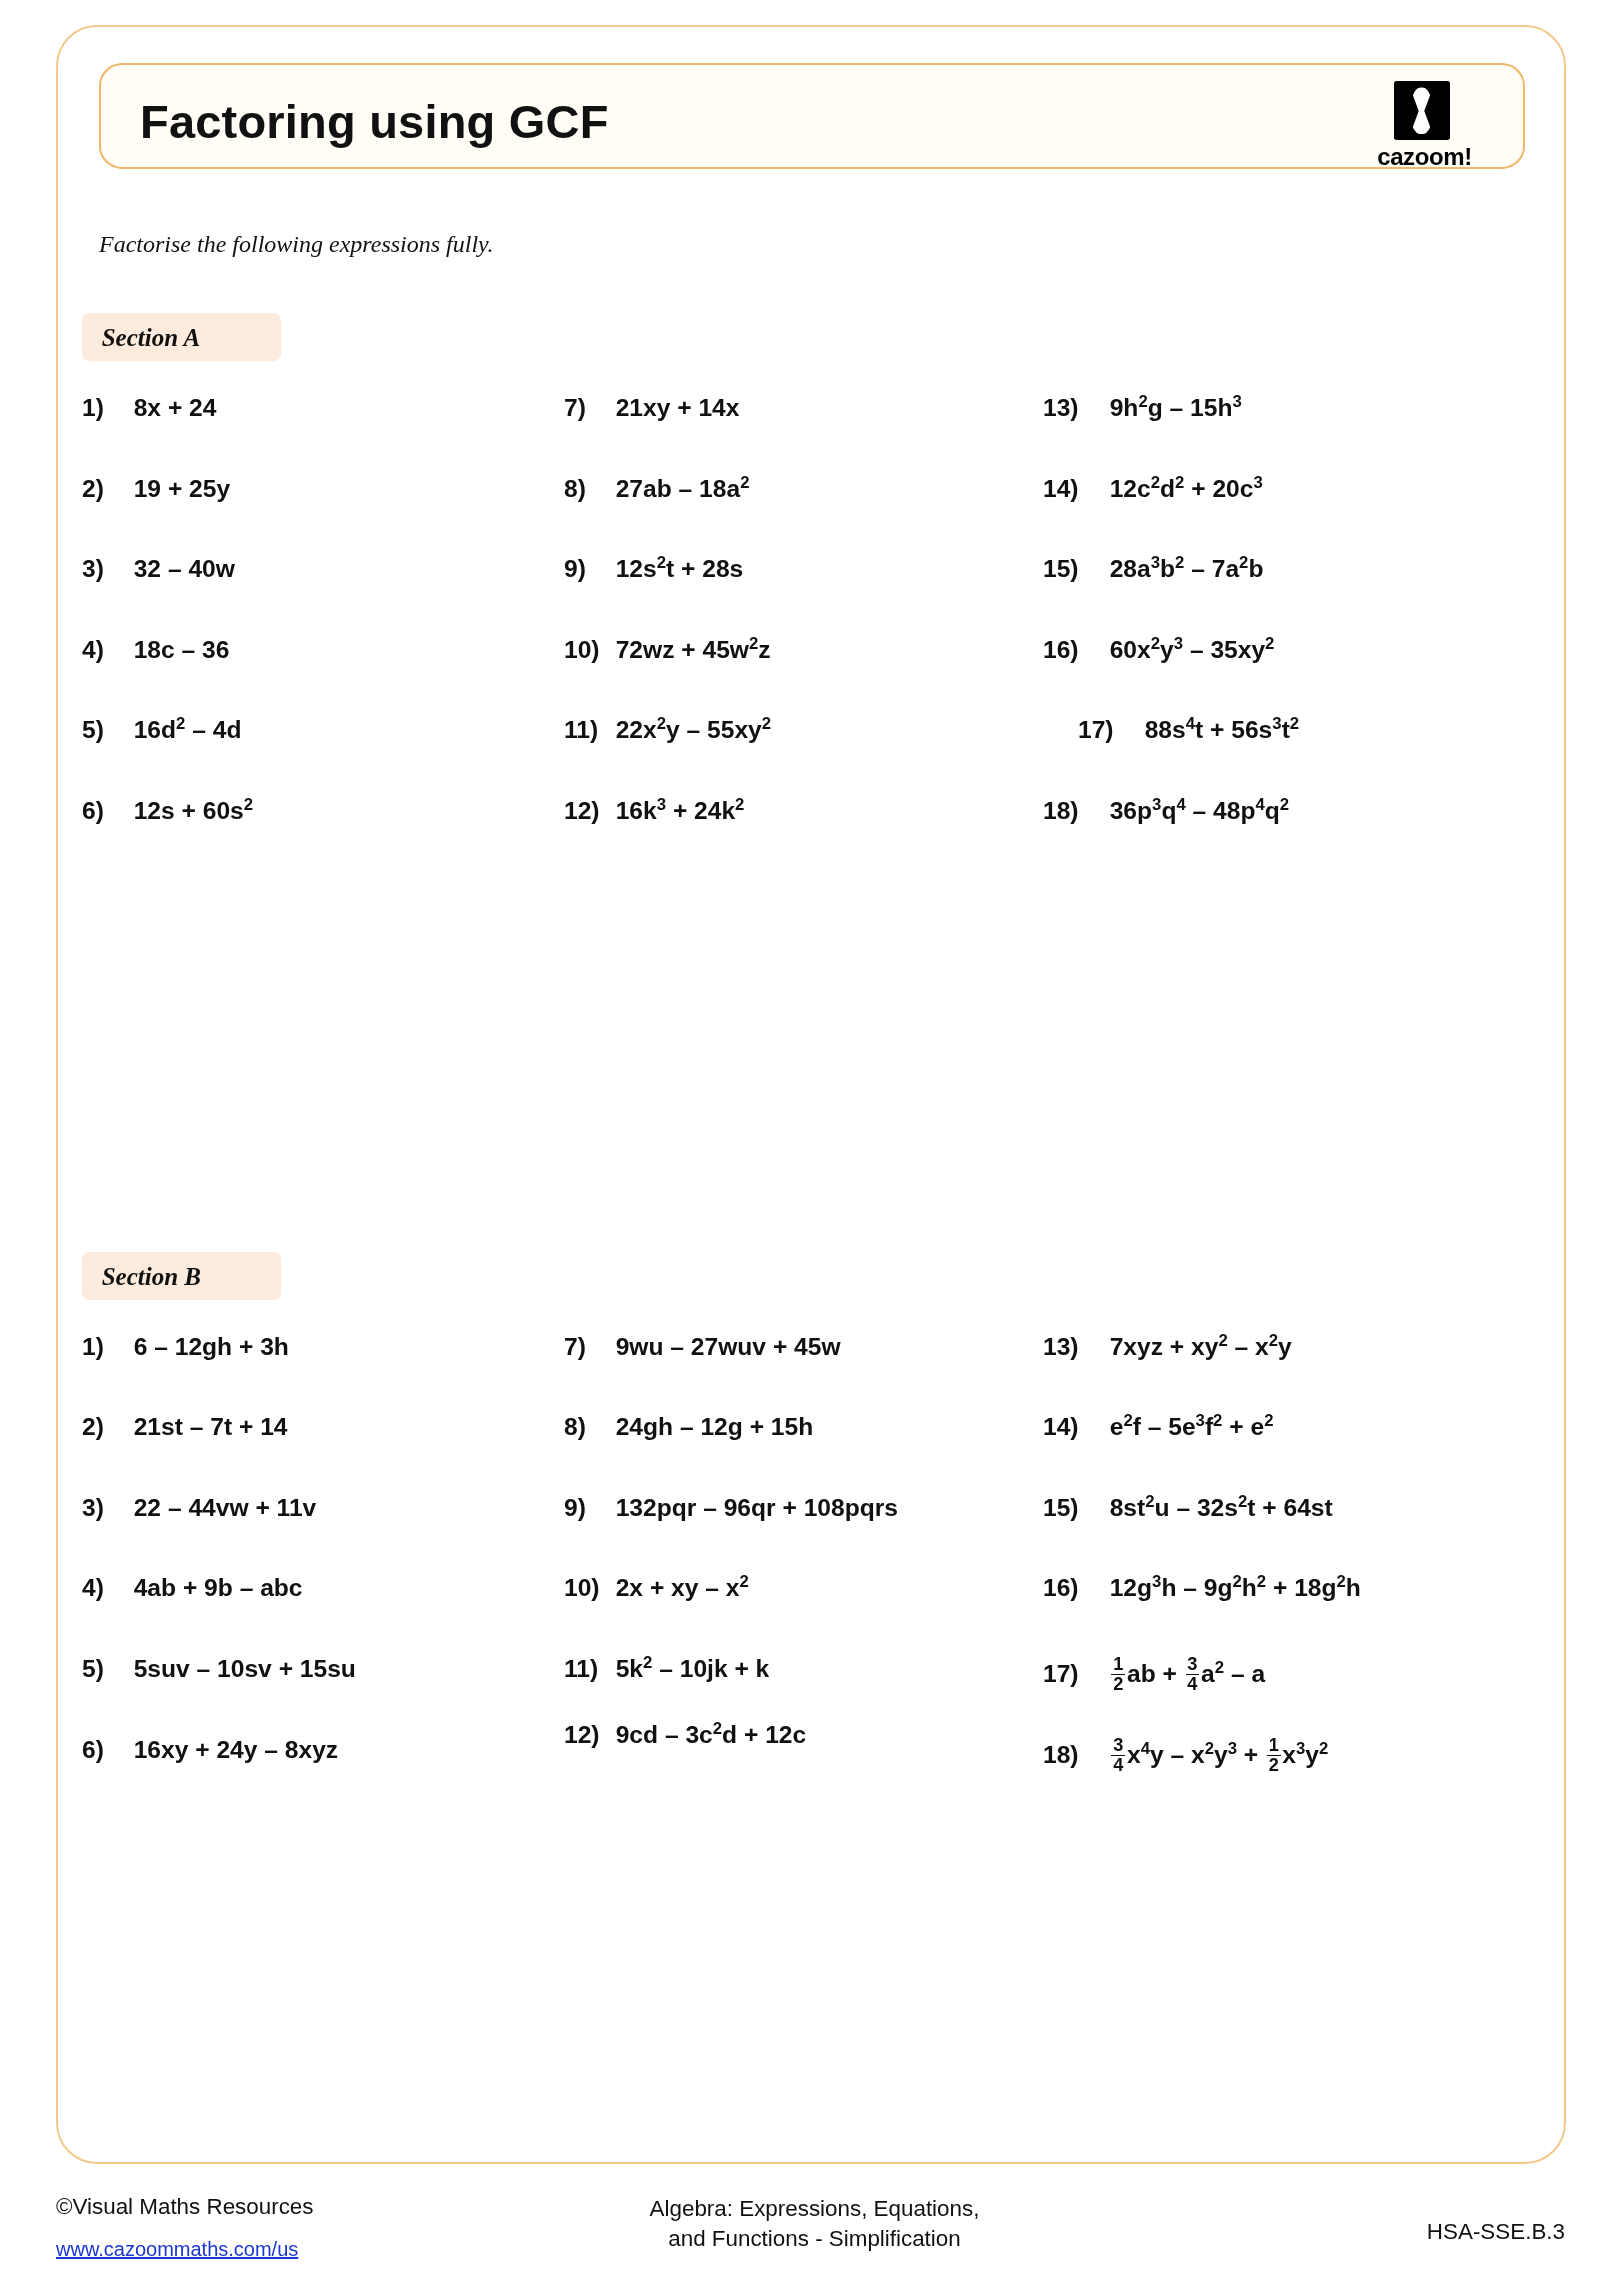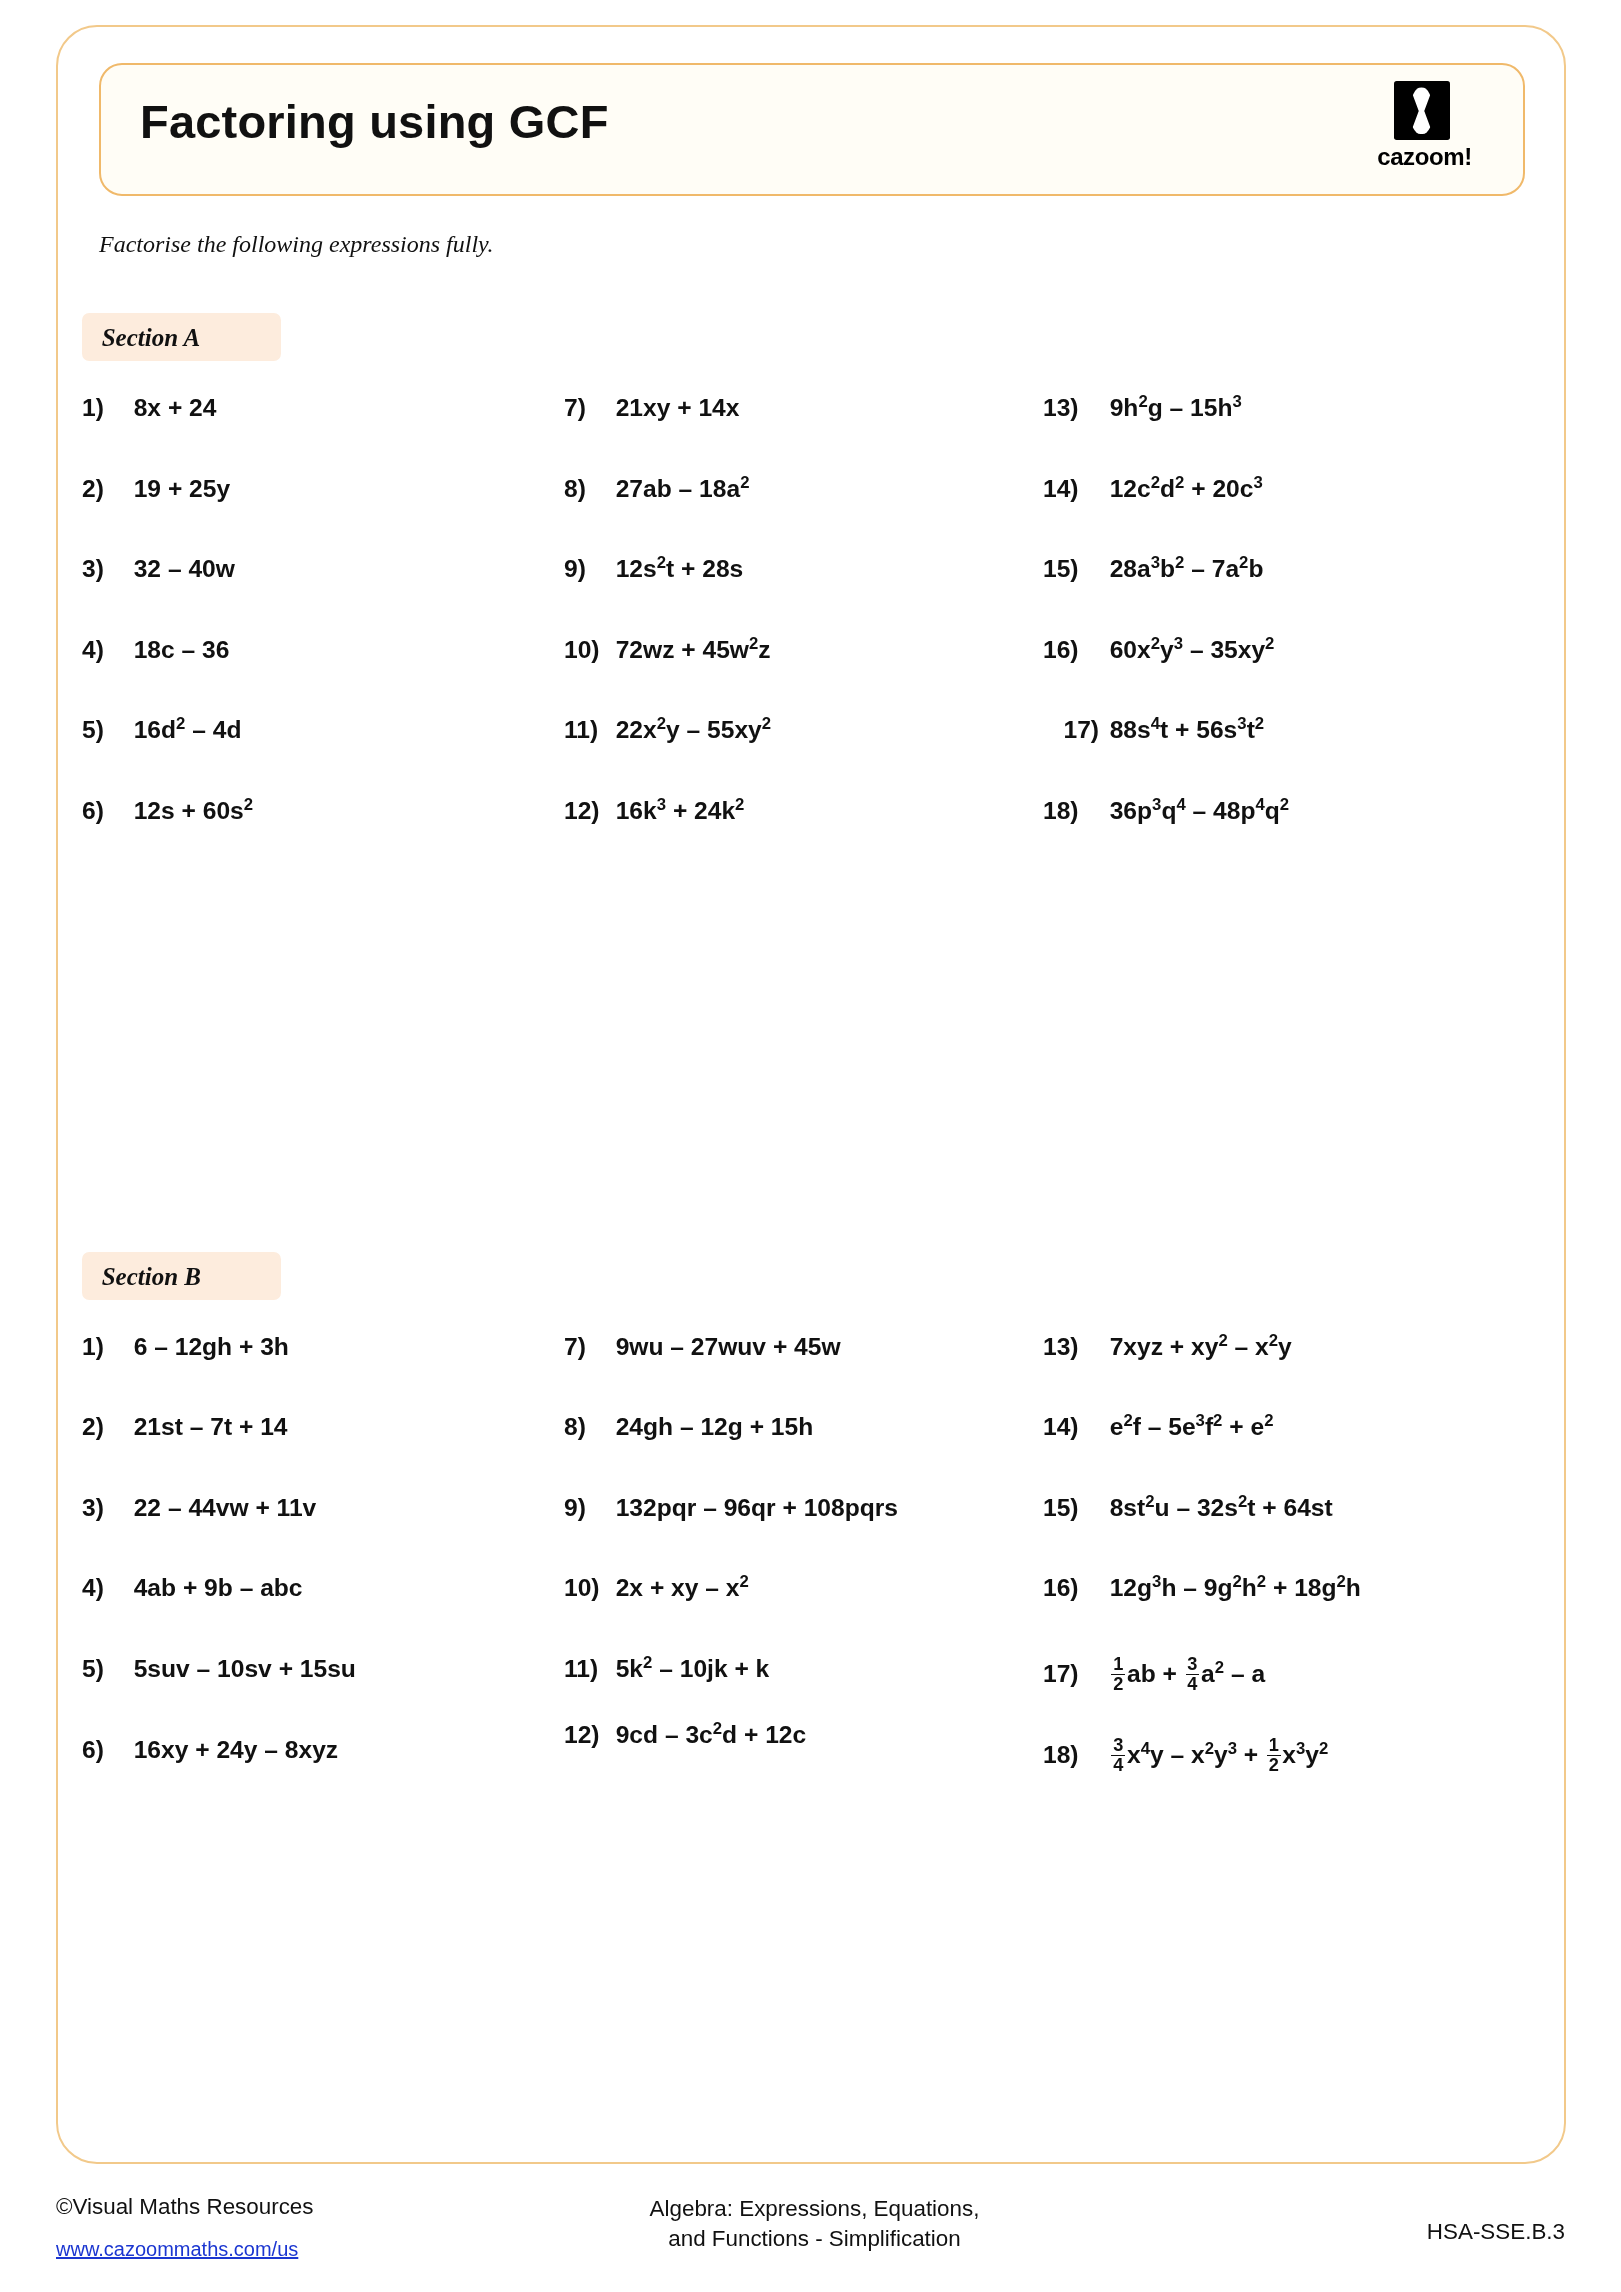--- a/index.html
+++ b/index.html
@@ -31,21 +31,21 @@
     border: 2.7px solid #f2c98a;
     border-radius: 41px;
     box-sizing: border-box;
     background: #ffffff;
   }
   .title-box {
     position: absolute;
     left: 99px;
     top: 63px;
     width: 1426px;
-    height: 133px;
+    height: 106px;
     border: 2.7px solid #f0b96a;
     border-radius: 23px;
     background: #fffdf6;
     box-sizing: border-box;
   }
   .title-text {
     position: absolute;
     left: 39px;
     top: 29px;
     font-size: 47px;
@@ -224,21 +224,21 @@
       <div class="q" style="left: 564px; top: 394px;"><span class="num" style="min-width: 41px;">7)</span><span class="body">21xy + 14x</span></div>
       <div class="q" style="left: 564px; top: 475px;"><span class="num" style="min-width: 41px;">8)</span><span class="body">27ab – 18a<sup>2</sup></span></div>
       <div class="q" style="left: 564px; top: 555px;"><span class="num" style="min-width: 41px;">9)</span><span class="body">12s<sup>2</sup>t + 28s</span></div>
       <div class="q" style="left: 564px; top: 636px;"><span class="num" style="min-width: 41px;">10)</span><span class="body">72wz + 45w<sup>2</sup>z</span></div>
       <div class="q" style="left: 564px; top: 716px;"><span class="num" style="min-width: 41px;">11)</span><span class="body">22x<sup>2</sup>y – 55xy<sup>2</sup></span></div>
       <div class="q" style="left: 564px; top: 797px;"><span class="num" style="min-width: 41px;">12)</span><span class="body">16k<sup>3</sup> + 24k<sup>2</sup></span></div>
       <div class="q" style="left: 1043px; top: 394px;"><span class="num" style="min-width: 56px;">13)</span><span class="body">9h<sup>2</sup>g – 15h<sup>3</sup></span></div>
       <div class="q" style="left: 1043px; top: 475px;"><span class="num" style="min-width: 56px;">14)</span><span class="body">12c<sup>2</sup>d<sup>2</sup> + 20c<sup>3</sup></span></div>
       <div class="q" style="left: 1043px; top: 555px;"><span class="num" style="min-width: 56px;">15)</span><span class="body">28a<sup>3</sup>b<sup>2</sup> – 7a<sup>2</sup>b</span></div>
       <div class="q" style="left: 1043px; top: 636px;"><span class="num" style="min-width: 56px;">16)</span><span class="body">60x<sup>2</sup>y<sup>3</sup> – 35xy<sup>2</sup></span></div>
-      <div class="q" style="left: 1043px; top: 716px; text-align: right;"><span class="num" style="min-width: 56px;">17)</span><span class="body">88s<sup>4</sup>t + 56s<sup>3</sup>t<sup>2</sup></span></div>
+      <div class="q" style="left: 1078px; top: 716px;"><span class="num" style="min-width: 56px;">17)</span><span class="body">88s<sup>4</sup>t + 56s<sup>3</sup>t<sup>2</sup></span></div>
       <div class="q" style="left: 1043px; top: 797px;"><span class="num" style="min-width: 56px;">18)</span><span class="body">36p<sup>3</sup>q<sup>4</sup> – 48p<sup>4</sup>q<sup>2</sup></span></div>
       <div class="q" style="left: 82px; top: 1333px;"><span class="num" style="min-width: 41px;">1)</span><span class="body">6 – 12gh + 3h</span></div>
       <div class="q" style="left: 82px; top: 1413px;"><span class="num" style="min-width: 41px;">2)</span><span class="body">21st – 7t + 14</span></div>
       <div class="q" style="left: 82px; top: 1494px;"><span class="num" style="min-width: 41px;">3)</span><span class="body">22 – 44vw + 11v</span></div>
       <div class="q" style="left: 82px; top: 1574px;"><span class="num" style="min-width: 41px;">4)</span><span class="body">4ab + 9b – abc</span></div>
       <div class="q" style="left: 82px; top: 1655px;"><span class="num" style="min-width: 41px;">5)</span><span class="body">5suv – 10sv + 15su</span></div>
       <div class="q" style="left: 82px; top: 1736px;"><span class="num" style="min-width: 41px;">6)</span><span class="body">16xy + 24y – 8xyz</span></div>
       <div class="q" style="left: 564px; top: 1333px;"><span class="num" style="min-width: 41px;">7)</span><span class="body">9wu – 27wuv + 45w</span></div>
       <div class="q" style="left: 564px; top: 1413px;"><span class="num" style="min-width: 41px;">8)</span><span class="body">24gh – 12g + 15h</span></div>
       <div class="q" style="left: 564px; top: 1494px;"><span class="num" style="min-width: 41px;">9)</span><span class="body">132pqr – 96qr + 108pqrs</span></div>

